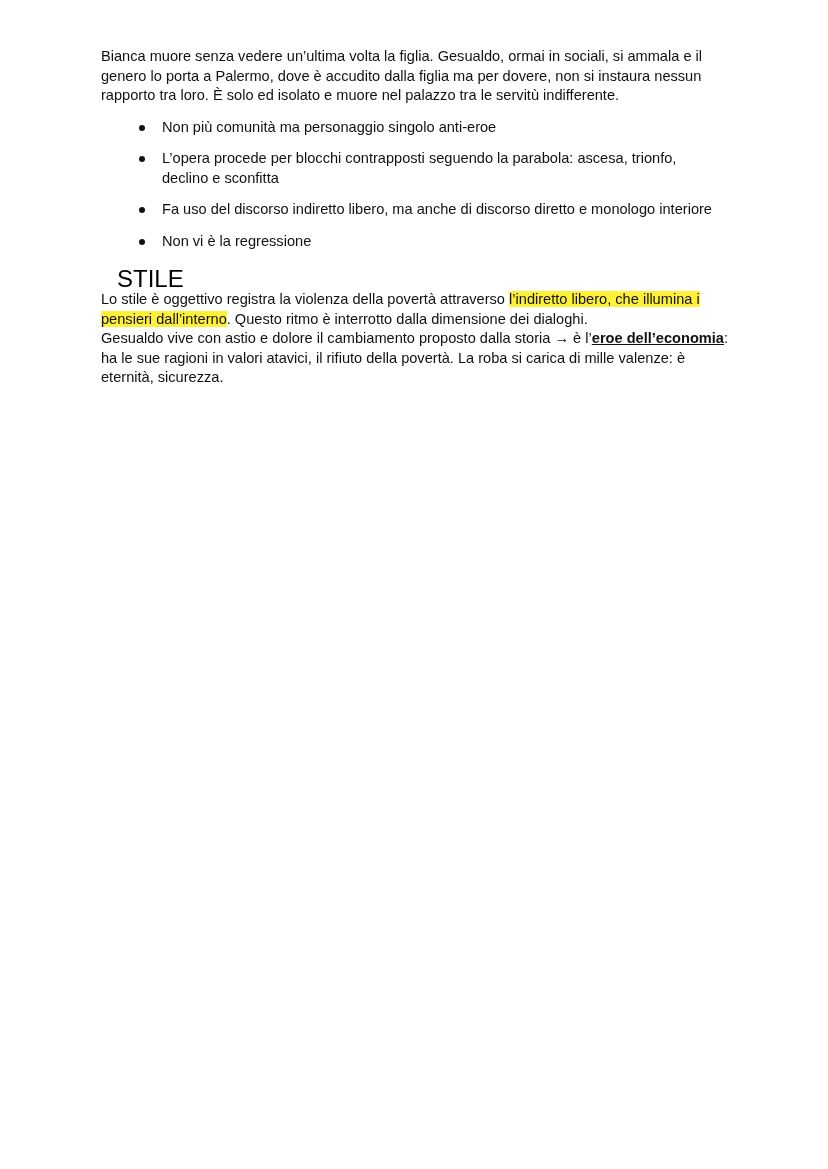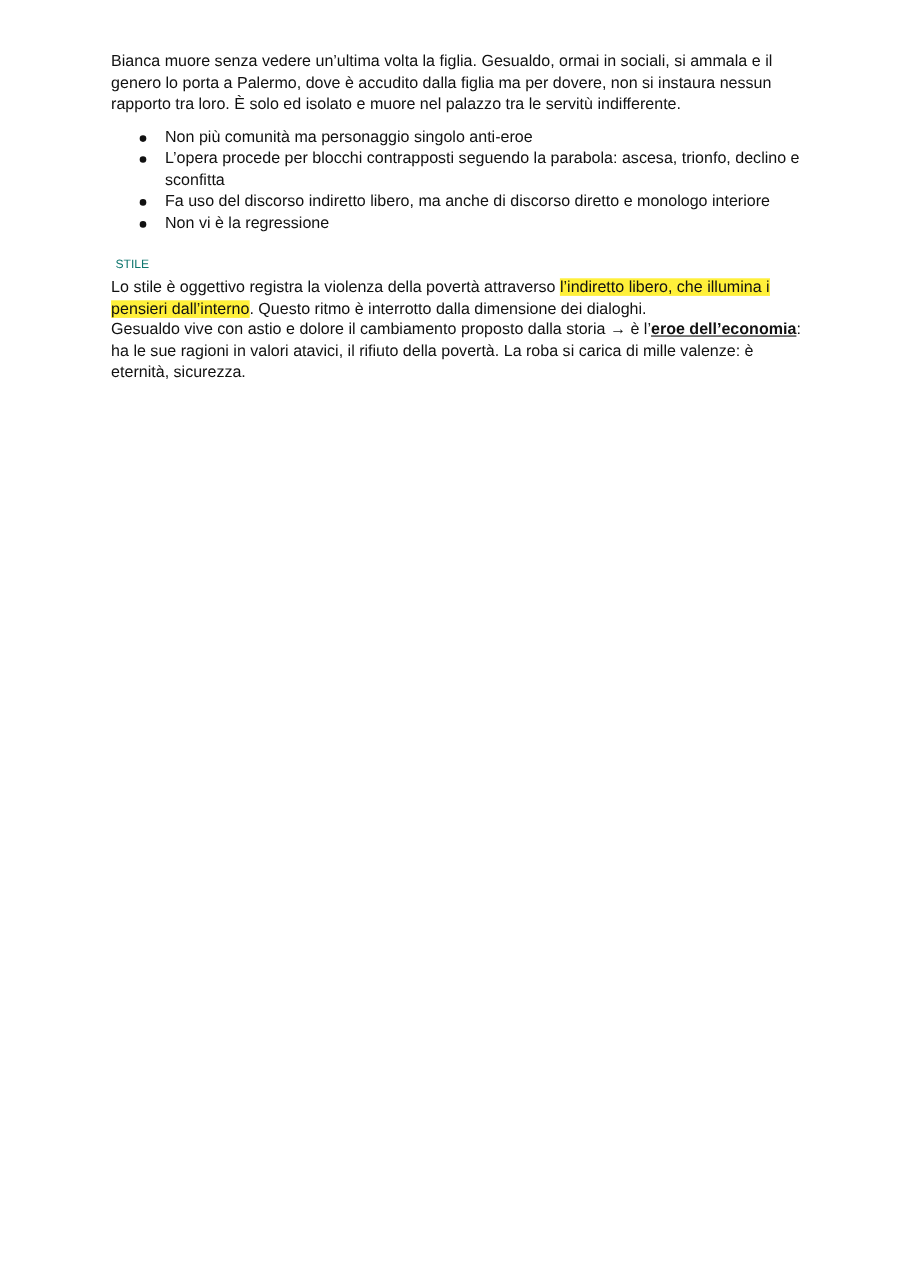--- a/index.html
+++ b/index.html
@@ -26,37 +26,37 @@
     p {
       margin: 0;
     }
     ul.bullets {
       list-style: none;
       margin: 10px 0 0 0;
       padding: 0 0 0 49px;
     }
     ul.bullets li {
       position: relative;
-      margin: 0;
+      margin: 12px;
     }
     ul.bullets li .bullet {
       position: absolute;
       left: -23px;
       top: 7px;
       width: 6px;
       height: 6px;
       border-radius: 50%;
       background: #111111;
     }
     h2.section-title {
       font-weight: normal;
-      font-size: 11px;
+      font-size: 24px;
       line-height: 22px;
-      margin: 17px 0 0 4px;
-      color: #0f766e;
+      margin: 17px 0 0 16px;
+      color: #000000;
     }
     .hl {
       background: #fff03a;
     }
     b {
       font-weight: bold;
       text-decoration: underline;
     }
   </style>
 </head>

